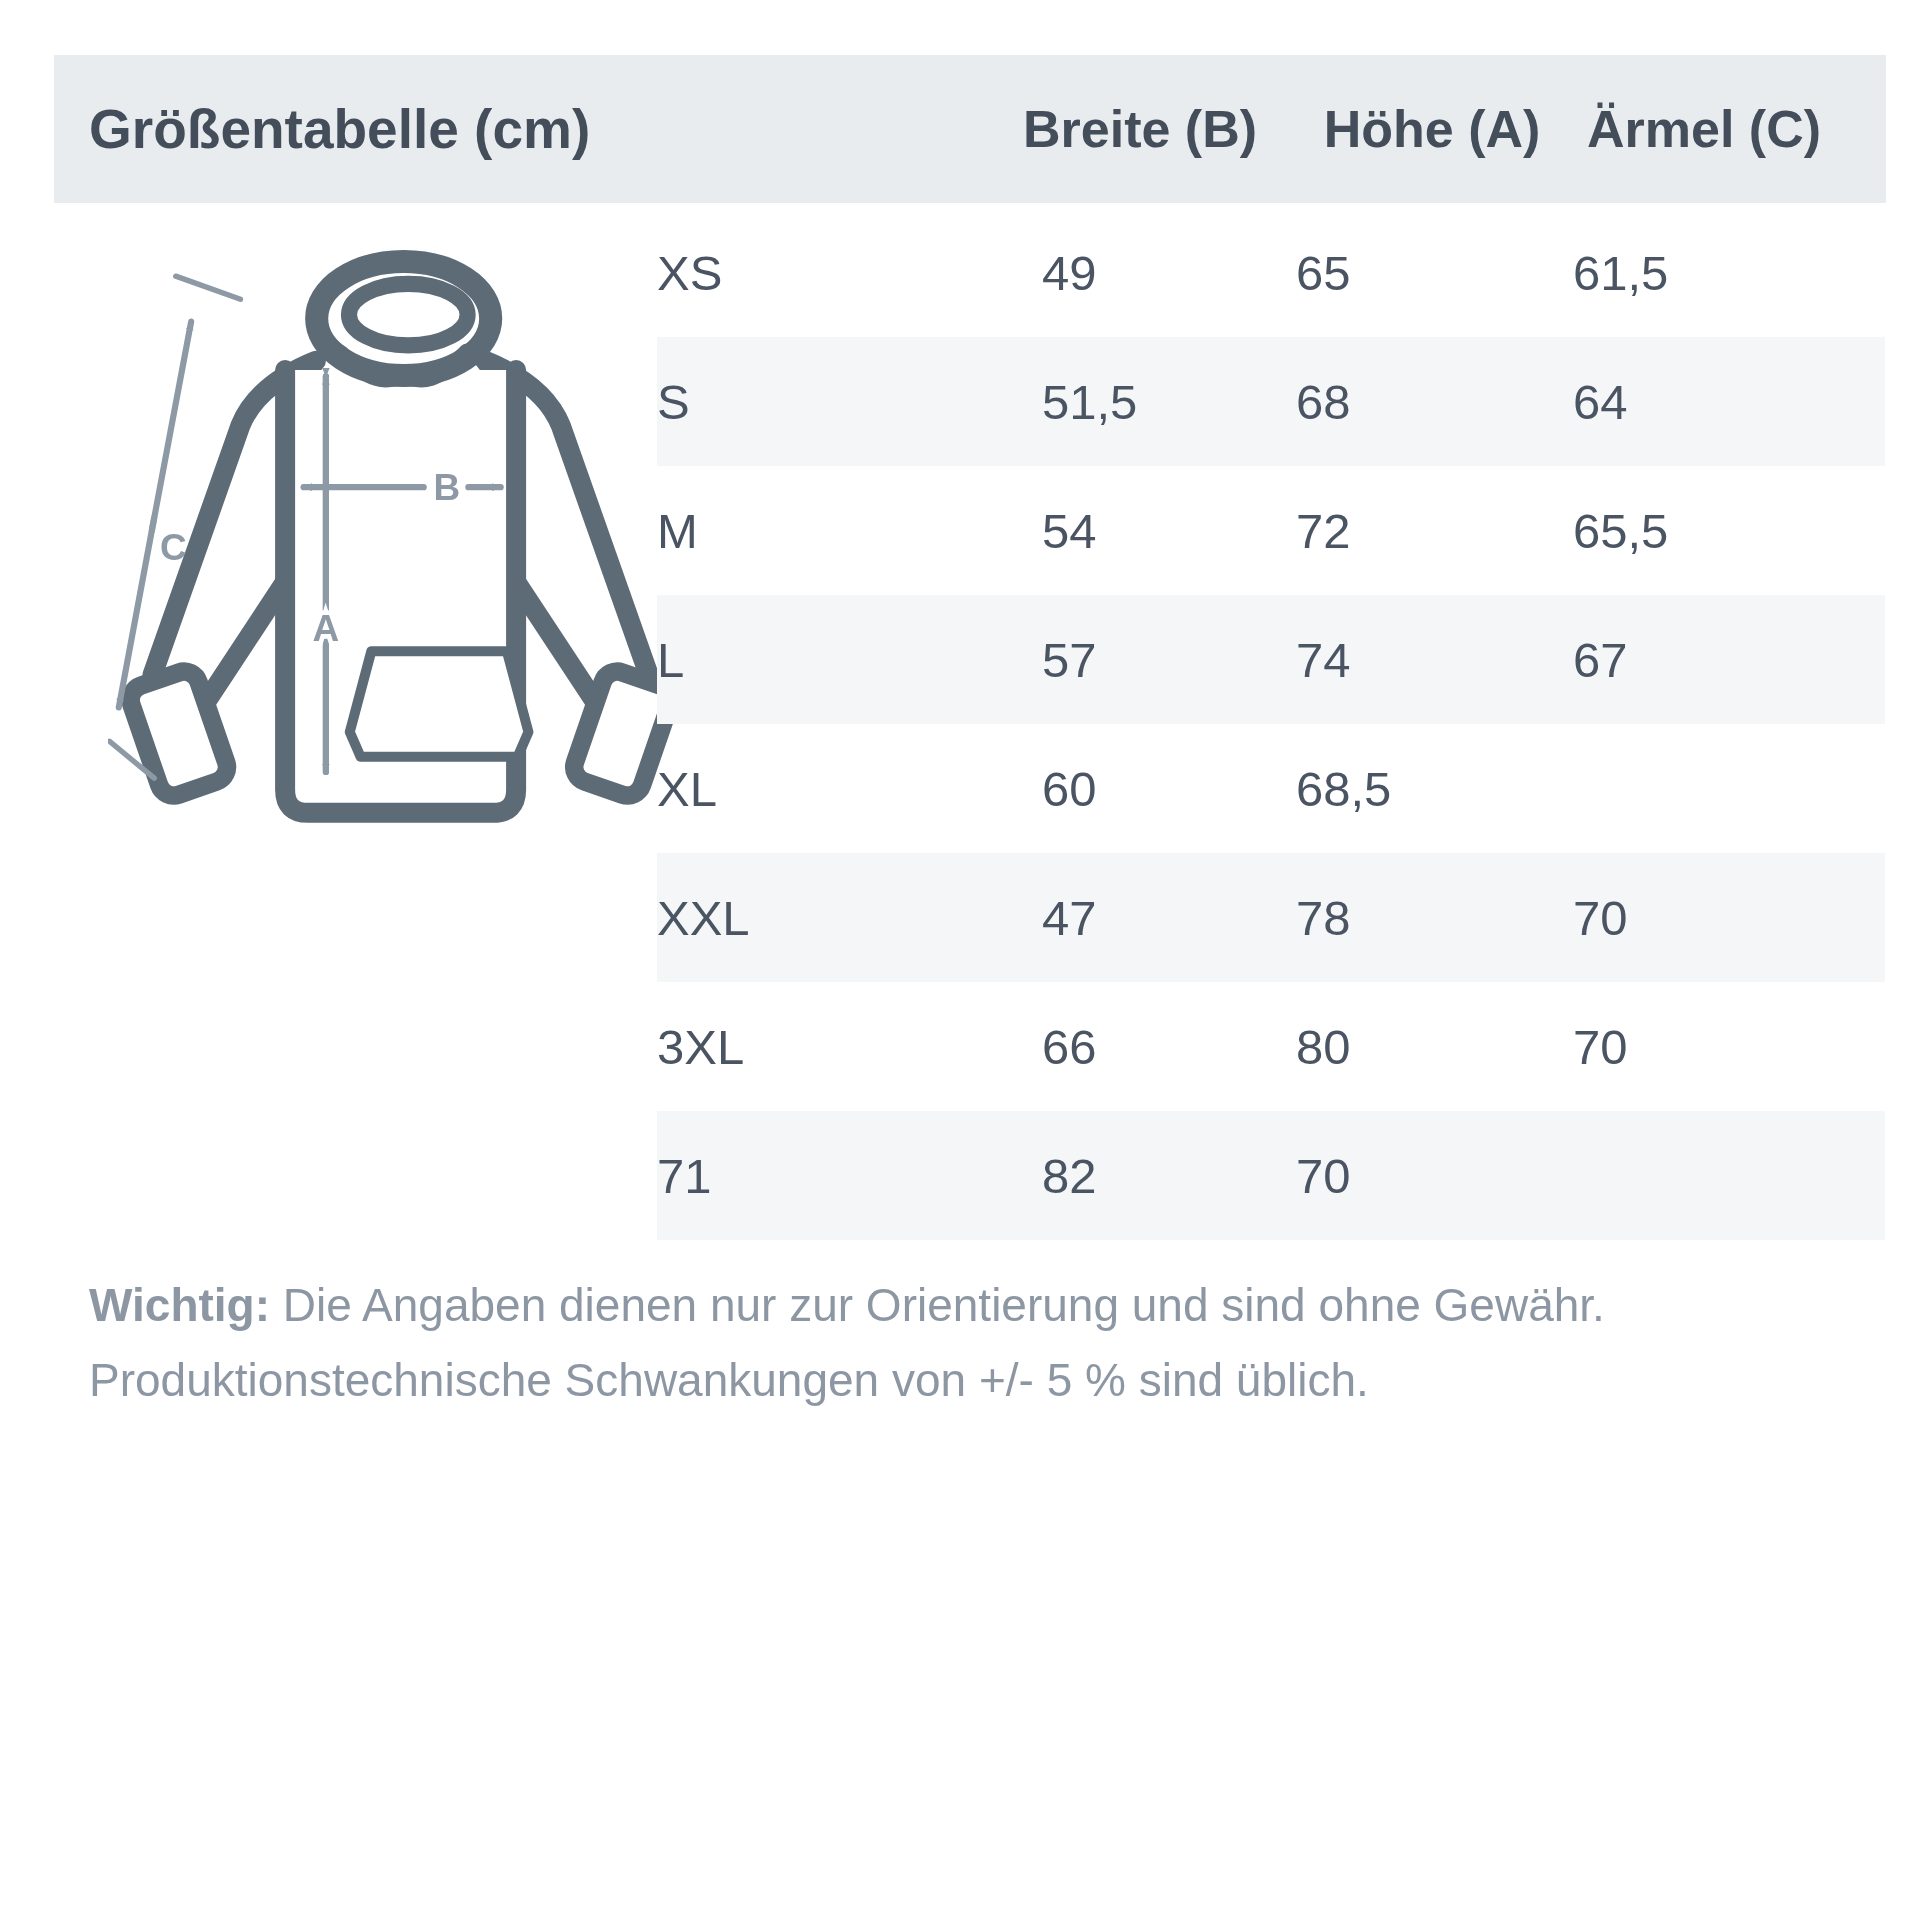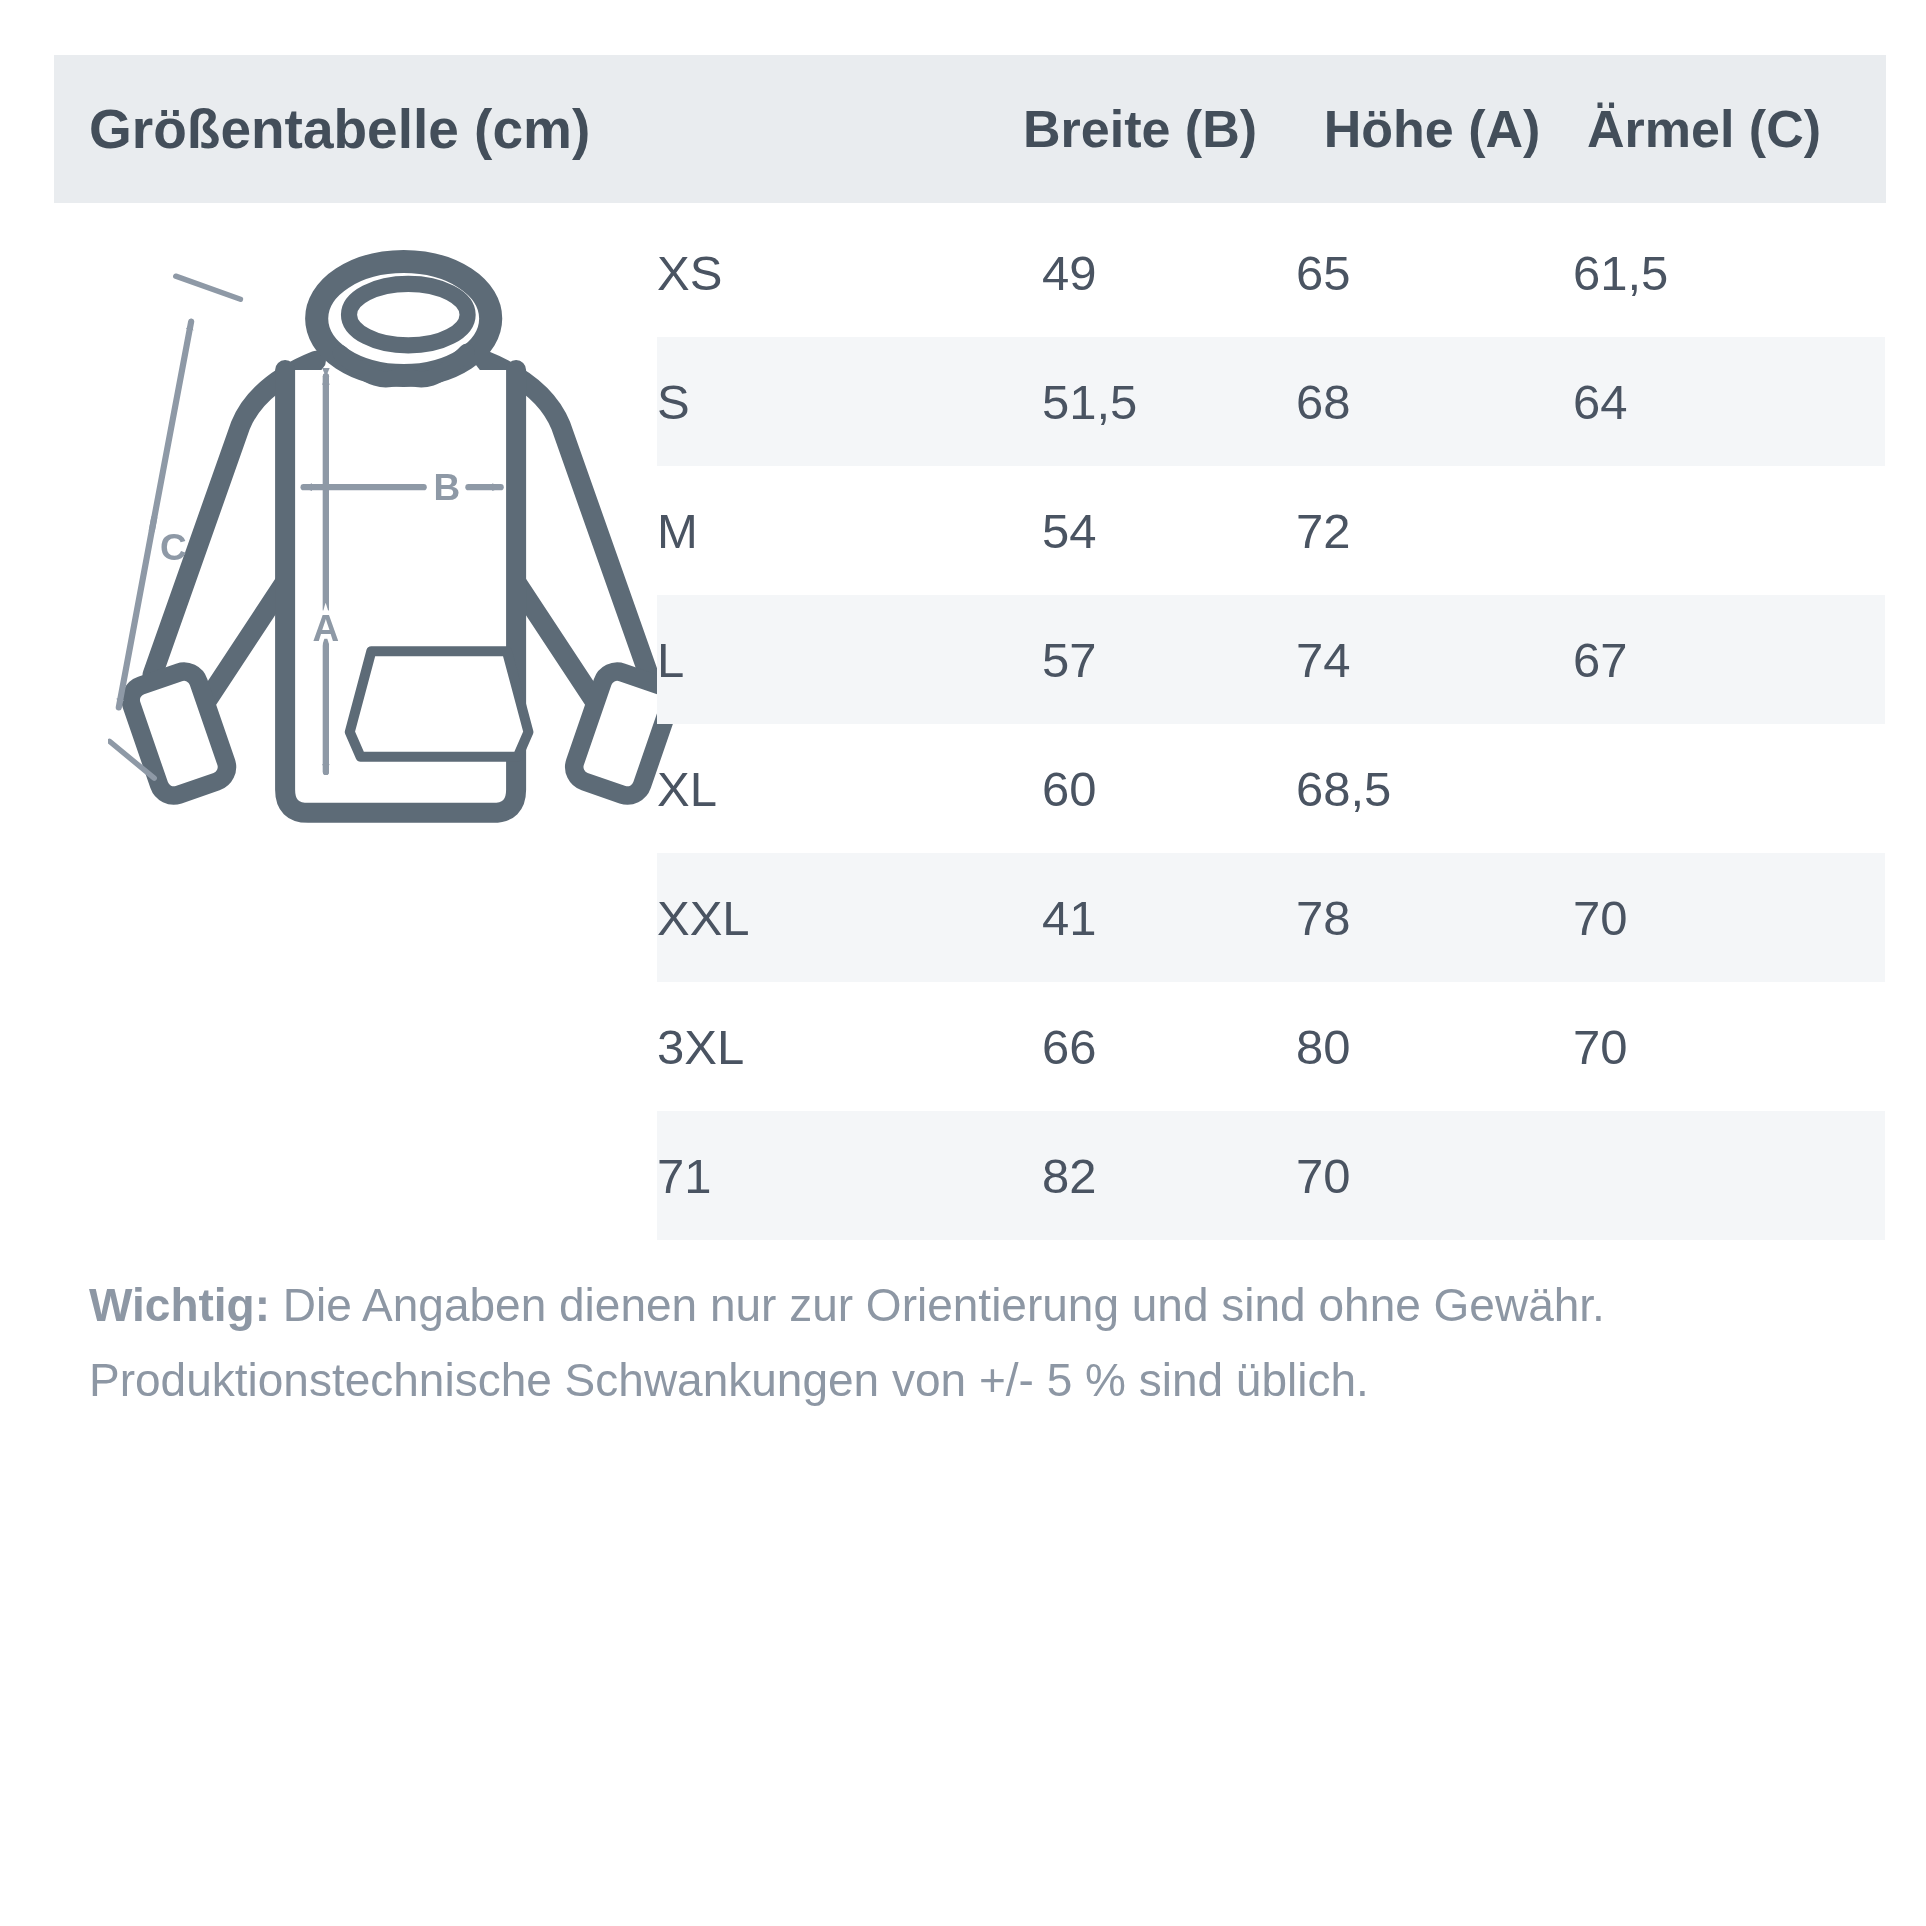--- a/index.html
+++ b/index.html
@@ -132,35 +132,36 @@
       <div class="trow">
         <div class="tcell">S</div>
         <div class="tcell">51,5</div>
         <div class="tcell">68</div>
         <div class="tcell">64</div>
       </div>
       <div class="trow">
         <div class="tcell">M</div>
         <div class="tcell">54</div>
         <div class="tcell">72</div>
+        <div class="tcell">65,5</div>
       </div>
       <div class="trow">
         <div class="tcell">L</div>
         <div class="tcell">57</div>
         <div class="tcell">74</div>
         <div class="tcell">67</div>
       </div>
       <div class="trow">
         <div class="tcell">XL</div>
         <div class="tcell">60</div>
         <div class="tcell">68,5</div>
       </div>
       <div class="trow">
         <div class="tcell">XXL</div>
-        <div class="tcell">41</div>
+        <div class="tcell">47</div>
         <div class="tcell">78</div>
         <div class="tcell">70</div>
       </div>
       <div class="trow">
         <div class="tcell">3XL</div>
         <div class="tcell">66</div>
         <div class="tcell">80</div>
         <div class="tcell">70</div>
       </div>
       <div class="trow">

